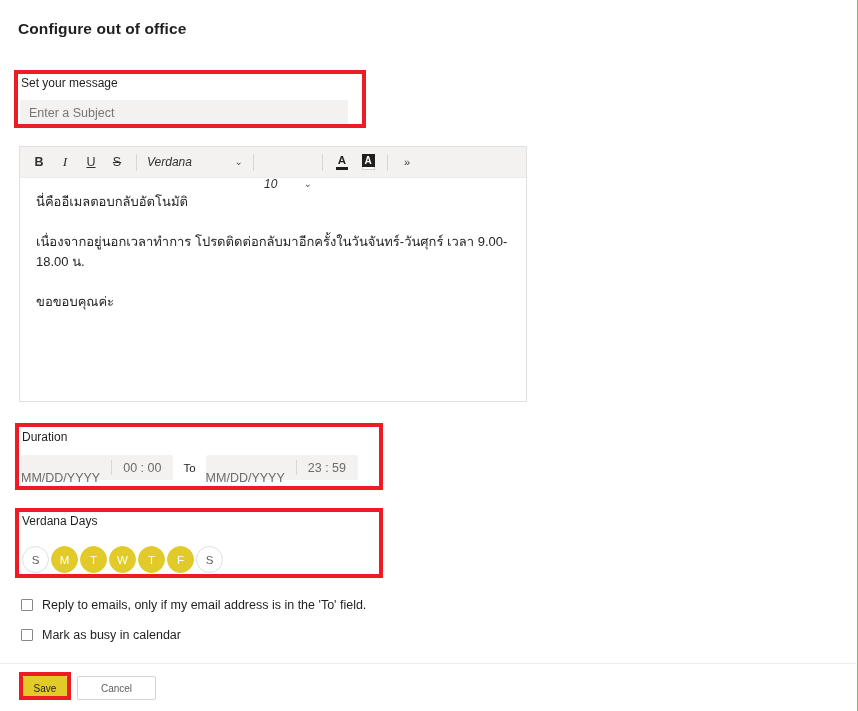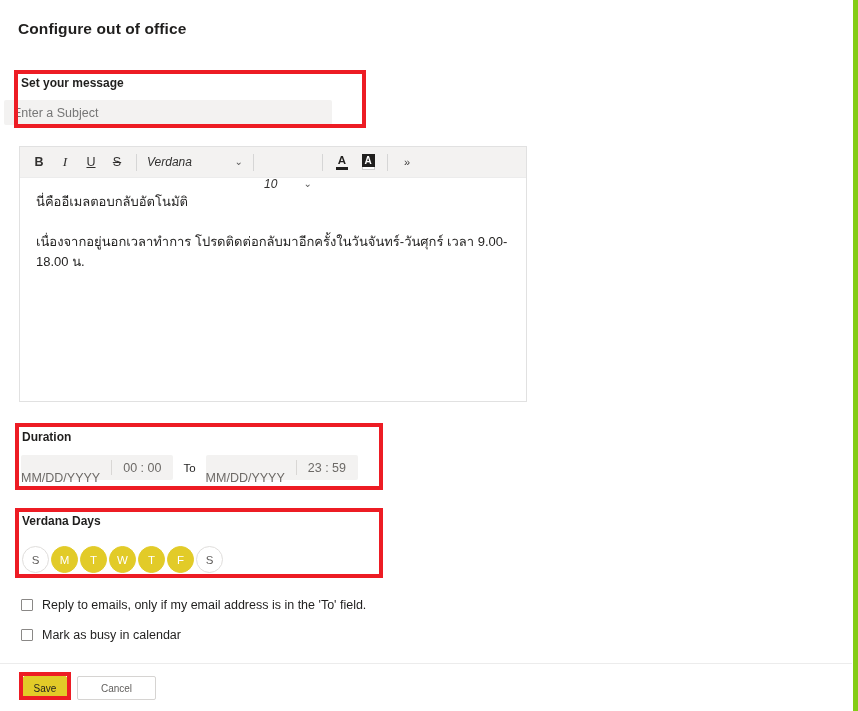--- a/index.html
+++ b/index.html
@@ -9,21 +9,21 @@
     height: 711px;
     background: #ffffff;
     font-family: "Liberation Sans", "DejaVu Sans", sans-serif;
     color: #252423;
     position: relative;
     overflow: hidden;
   }
   .page {
     position: absolute;
     inset: 0;
-    border-right: 5px solid #84cc16;
+    border-right: 1px solid #84cc16;
   }
   .bottom-rule {
     position: absolute;
     left: 0; right: 1px;
     top: 663px;
     height: 1px;
     background: #ececec;
   }
 
   
@@ -45,31 +45,31 @@
   }
   .annot-msg      { left: 14px;  top: 70px;  width: 352px; height: 58px; }
   .annot-duration { left: 15px;  top: 423px; width: 368px; height: 67px; }
   .annot-days     { left: 15px;  top: 508px; width: 368px; height: 70px; }
   .annot-save     { left: 19px;  top: 672px; width: 52px;  height: 28px; }
 
   
   .field-label {
     position: absolute;
     font-size: 12px;
-    font-weight: bold;
+    font-weight: normal;
     color: #201f1e;
   }
   .lbl-message  { left: 21px; top: 76px; }
   .lbl-duration { left: 22px; top: 430px; }
   .lbl-days     { left: 22px; top: 514px; }
 
   
   .subject-input {
     position: absolute;
-    left: 4px; top: 100px;
+    left: 20px; top: 100px;
     width: 328px; height: 25px;
     background: #f3f2f1;
     border: none;
     border-radius: 2px;
     font-family: inherit;
     font-size: 12.5px;
     color: #484644;
     padding: 0 9px;
     outline: none;
   }
@@ -287,20 +287,21 @@
       <div class="tb-highlight">
         <span class="sq">A</span>
         <span class="bar"></span>
       </div>
       <div class="tb-sep"></div>
       <div class="tb-btn tb-more">»</div>
     </div>
     <div class="editor-body">
       <p>นี่คืออีเมลตอบกลับอัตโนมัติ</p>
       <p>เนื่องจากอยู่นอกเวลาทำการ โปรดติดต่อกลับมาอีกครั้งในวันจันทร์-วันศุกร์ เวลา 9.00-18.00 น.</p>
+      <p>ขอขอบคุณค่ะ</p>
     </div>
   </div>
 
   <div class="field-label lbl-duration">Duration</div>
   <div class="duration-row">
     <div class="dt-field">
       <span class="dt-date">MM/DD/YYYY</span>
       <span class="dt-divider"></span>
       <span class="dt-time">00 : 00</span>
     </div>

